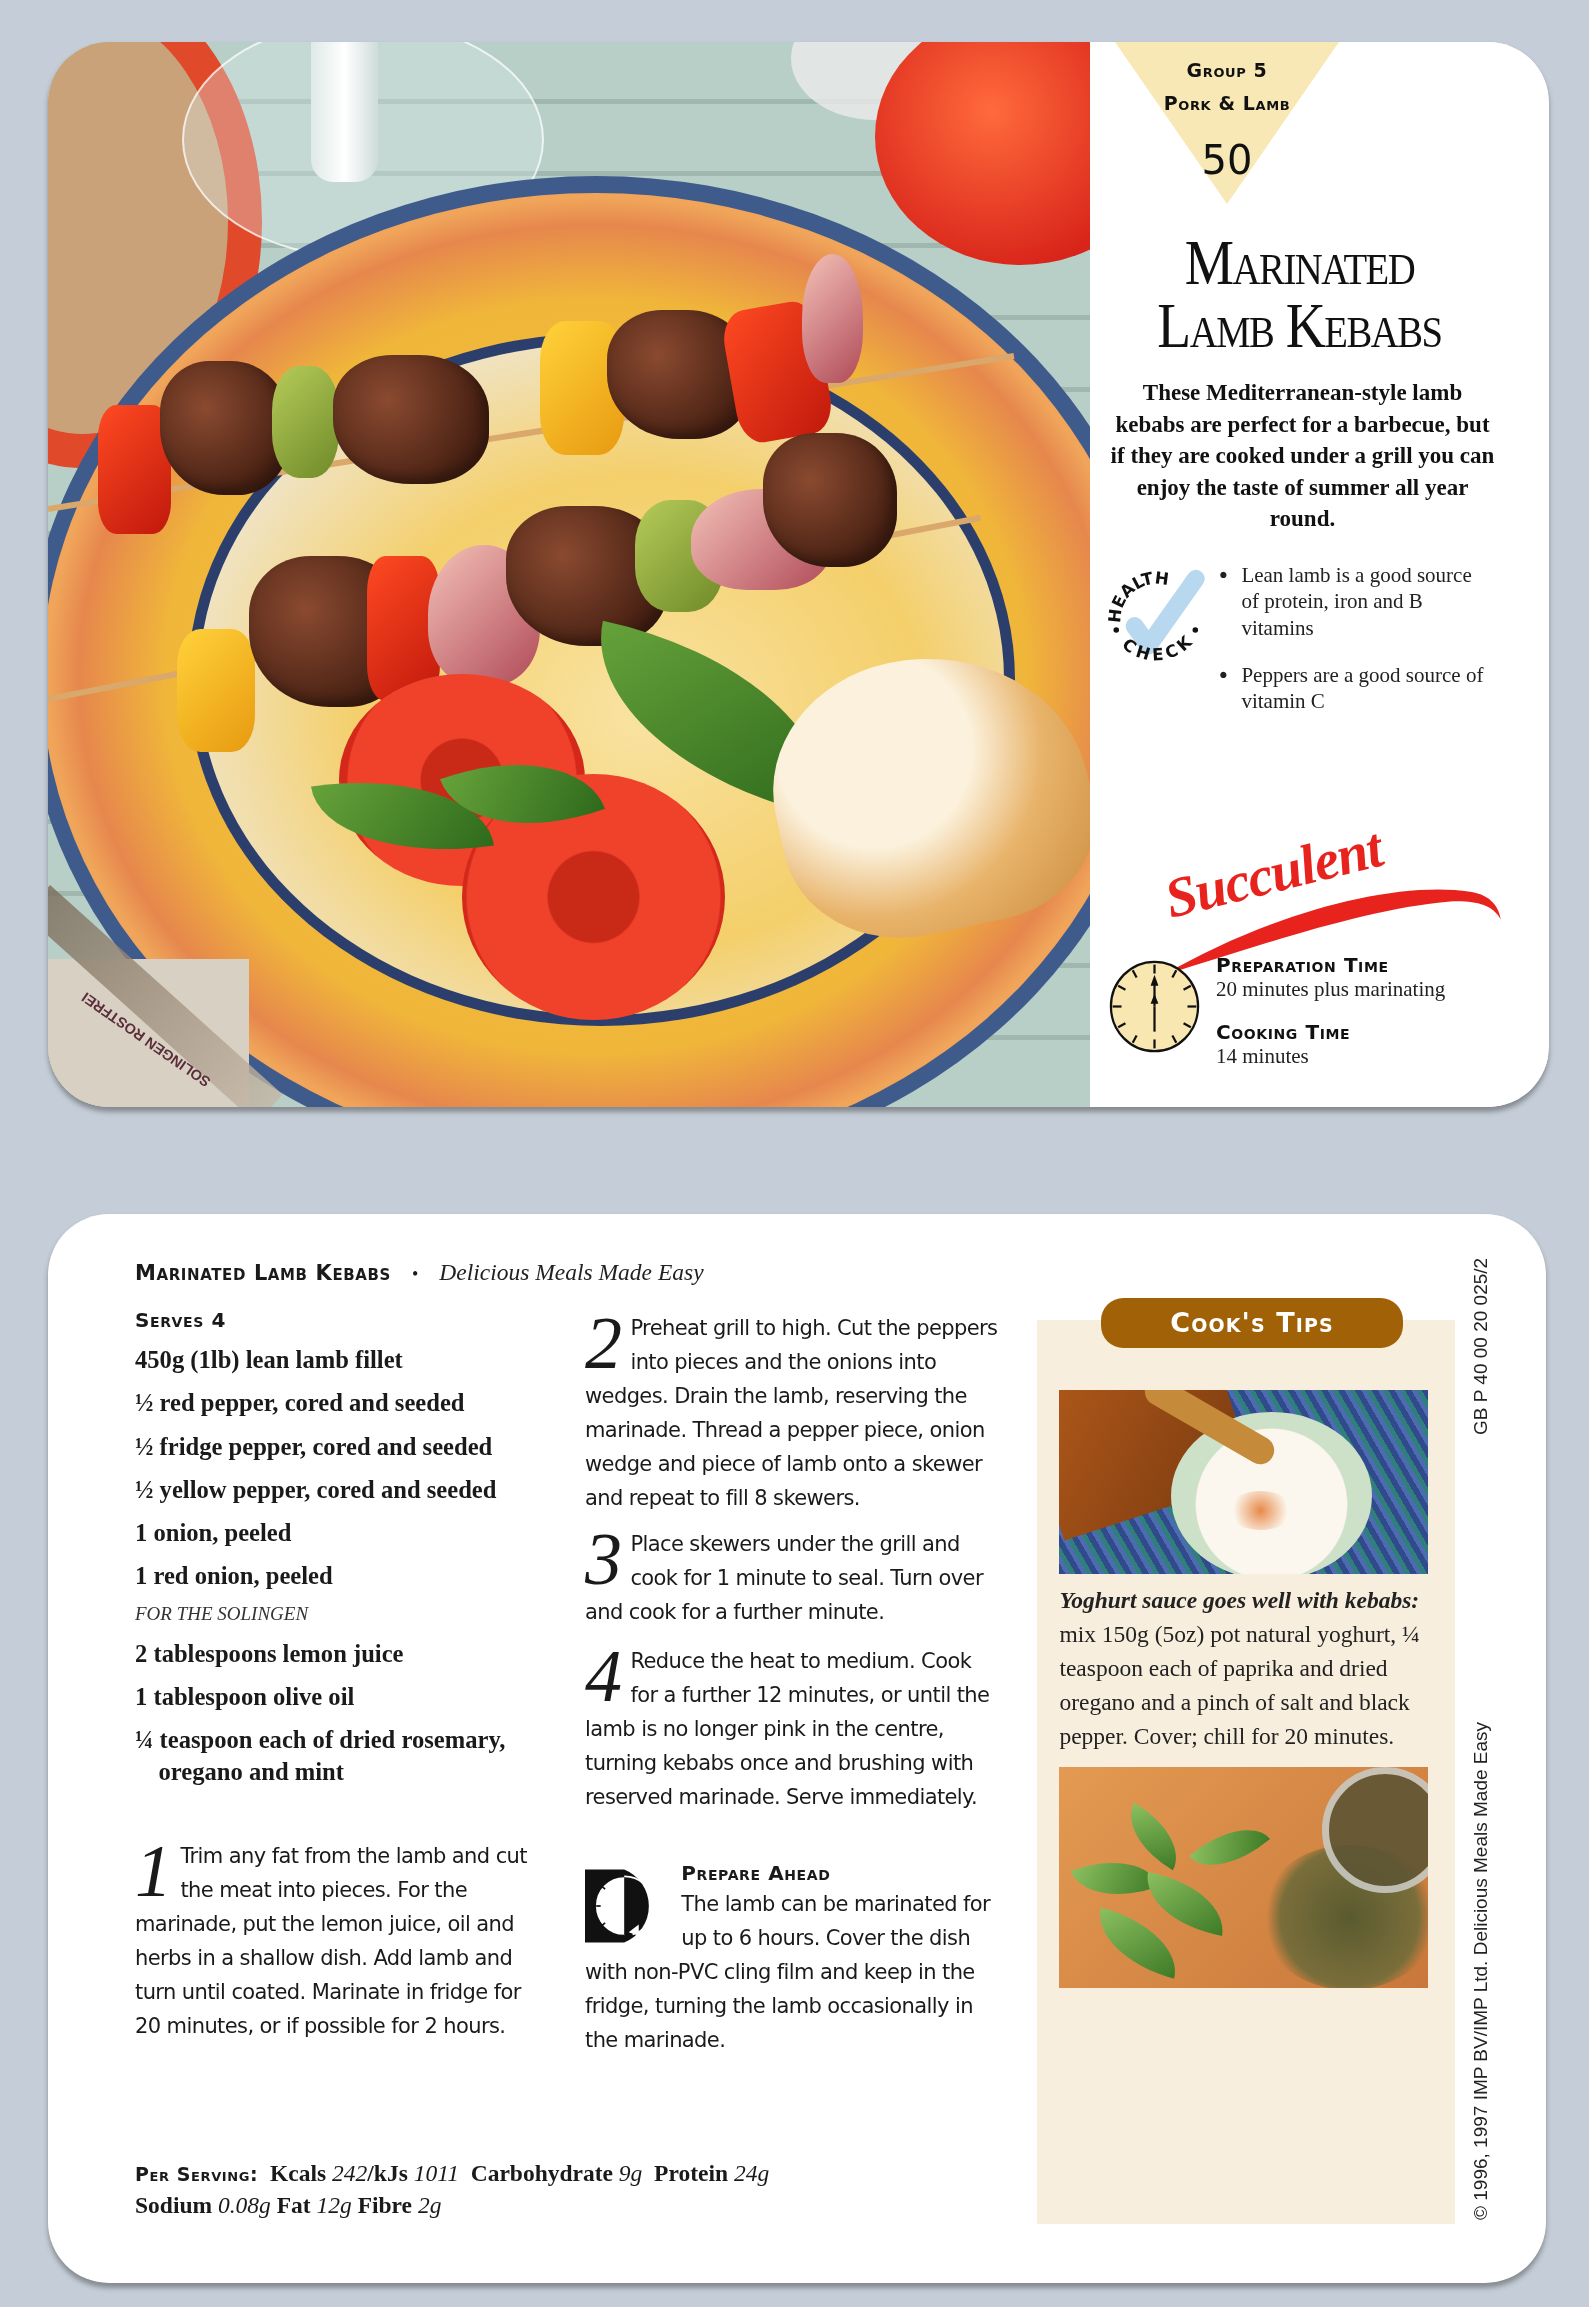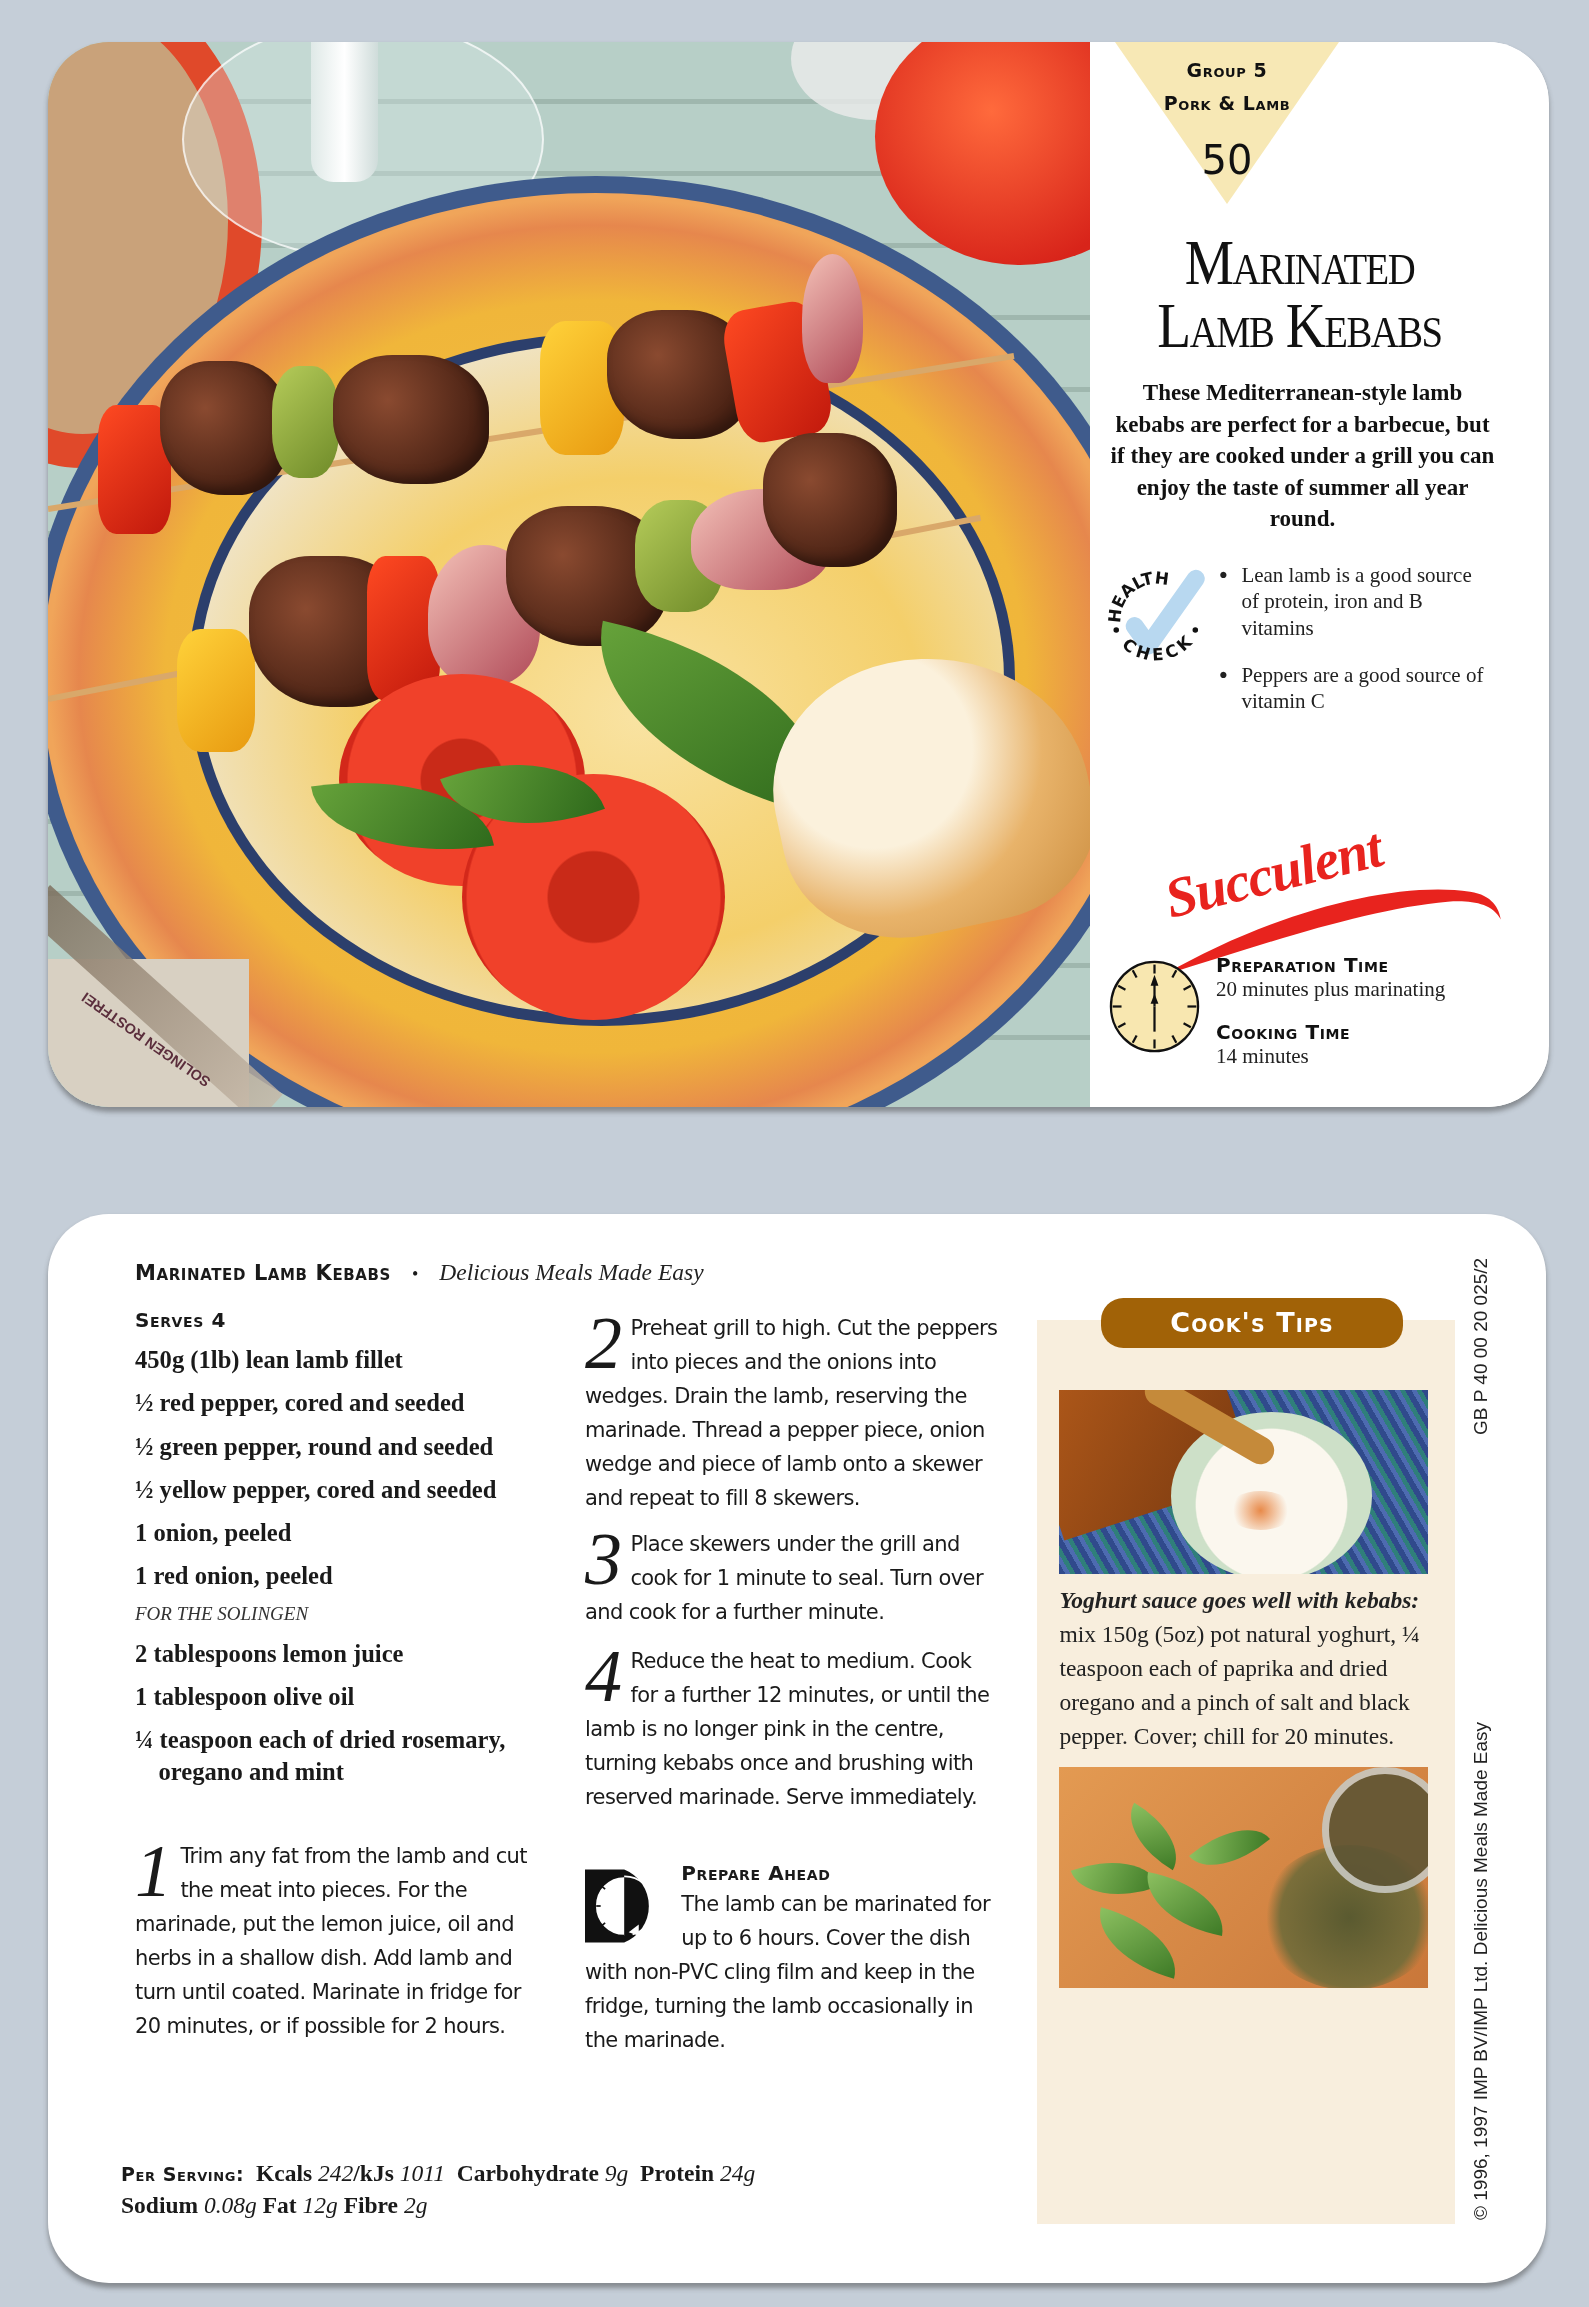--- a/index.html
+++ b/index.html
@@ -99,21 +99,21 @@
   .step { position:absolute; font-family:"DejaVu Sans", sans-serif; font-size:21px; line-height:34px; color:#1a1a1a; letter-spacing:-0.6px; }
   .step .num { float:left; font-family:"Liberation Serif", serif; font-style:italic; font-size:74px; line-height:58px; margin:3.4px 9px -3.4px 0; }
   #step-1 { left:87px; top:625px; width:402px; }
   #step-2 { left:537px; top:97px; width:419px; }
   #step-3 { left:537px; top:313px; width:419px; }
   #step-4 { left:537px; top:430px; width:419px; }
   .prepare { position:absolute; left:537px; top:645px; width:419px; font-family:"DejaVu Sans", sans-serif; font-size:21px; line-height:34px; letter-spacing:-0.6px; }
   .prepare .icon { float:left; width:84px; height:84px; margin:4.5px 12.3px 0 0; }
   .prepare .head { font-weight:bold; font-variant:small-caps; font-size:20px; letter-spacing:0.6px; line-height:28px; }
 
-  .nutrition { position:absolute; left:73px; top:944px; width:838px; font-family:"Liberation Serif", serif; font-size:23.5px; line-height:31px; }
+  .nutrition { position:absolute; left:87px; top:944px; width:838px; font-family:"Liberation Serif", serif; font-size:23.5px; line-height:31px; }
   .nutrition .lbl { font-family:"DejaVu Sans", sans-serif; font-weight:bold; font-variant:small-caps; font-size:19px; letter-spacing:0.6px; }
   .nutrition b { font-weight:bold; }
   .nutrition i { font-style:italic; }
 
   .tips { position:absolute; left:989px; top:106px; width:418px; height:904px; background:#f8eedd; }
   .tips-pill { position:absolute; left:1053px; top:84px; width:302px; height:50px; background:#a16207; border-radius:22.4px;
     color:#fff; text-align:center; font-family:"DejaVu Sans", sans-serif; font-weight:bold; font-variant:small-caps; font-size:27px; line-height:50px; letter-spacing:1.1px; }
   .tip-photo { position:absolute; left:22.4px; width:369px; overflow:hidden; }
   #tip-photo-1 { top:70px; height:184px;
     background: repeating-linear-gradient(60deg,#304a8c 0 5.6px,#4d6bb0 5.6px 10px,#2f7f7a 10px 14.5px); }
@@ -254,21 +254,21 @@
     <span class="title">Marinated Lamb Kebabs</span>
     <span class="dot">•</span>
     <span class="series">Delicious Meals Made Easy</span>
   </div>
 
   <div class="ingredients">
     <div class="serves">Serves 4</div>
     <ul class="ing-list">
       <li>450g (1lb) lean lamb fillet</li>
       <li>½ red pepper, cored and seeded</li>
-      <li>½ green pepper, round and seeded</li>
+      <li>½ fridge pepper, cored and seeded</li>
       <li>½ yellow pepper, cored and seeded</li>
       <li>1 onion, peeled</li>
       <li>1 red onion, peeled</li>
     </ul>
     <div class="marinade-head">FOR THE SOLINGEN</div>
     <ul class="ing-list">
       <li>2 tablespoons lemon juice</li>
       <li>1 tablespoon olive oil</li>
       <li>¼ teaspoon each of dried rosemary, oregano and mint</li>
     </ul>

